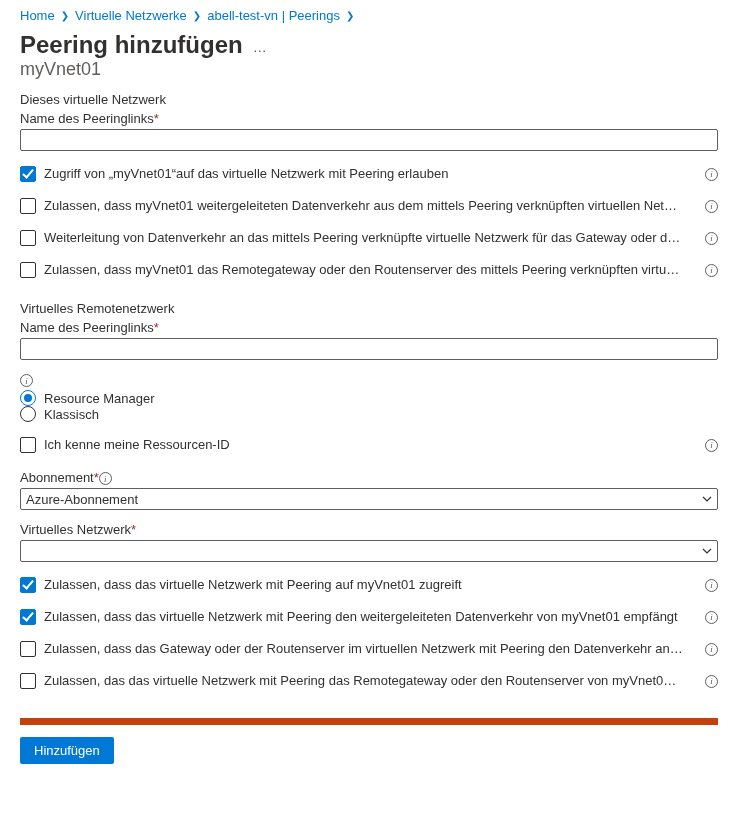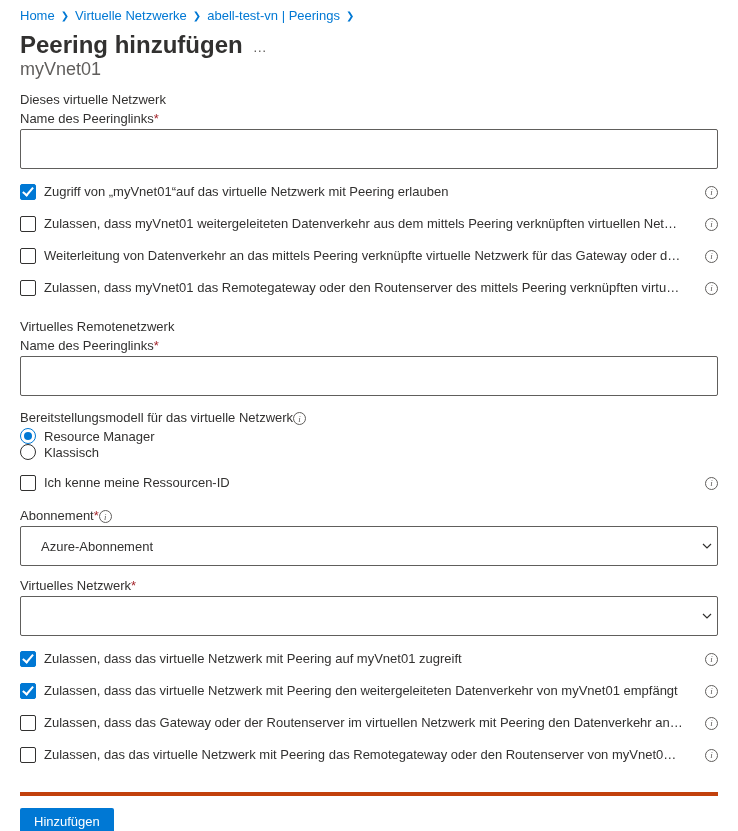--- a/index.html
+++ b/index.html
@@ -32,22 +32,22 @@
   .title-row { display:flex; align-items:center; gap:10px;}
   .dots { color:#605e5c; font-size:14px; letter-spacing:1px; cursor:pointer; padding-top:6px;}
   .subtitle { color:#605e5c; font-size:18px; margin-top:0; margin-bottom:12px;}
   .section-label { font-size:13px; margin-top:8px; margin-bottom:2px; color:#323130;}
   .field-label { font-size:13px; margin-top:4px; margin-bottom:3px; display:flex; align-items:flex-end; }
   .req { color:#a4262c; }
   input[type=text].fld, .select {
     width: 100%;
     border: 1px solid #605e5c;
     border-radius: 2px;
-    height: 40px;
-    padding: 2px 20px;
+    height: 22px;
+    padding: 2px 5px;
     font-size: 13px;
     background:#fff;
   }
   .select { display:flex; align-items:center; justify-content:space-between; cursor:pointer; padding-right:4px;}
   .select .chev { flex:0 0 auto; }
   .check-row { display:flex; align-items:flex-start; gap:8px; margin-top:14px; }
   .checkbox {
     width:16px; height:16px; border:1px solid #323130; border-radius:2px;
     flex:0 0 16px; cursor:pointer; position:relative; background:#fff; margin-top:1px;
   }
@@ -69,21 +69,21 @@
   .info-icon {
     width:13px; height:13px; border:1px solid #605e5c; border-radius:50%;
     display:inline-flex; align-items:center; justify-content:center;
     font-size:9px; color:#605e5c; font-style:italic; font-family:serif;
     cursor:default; flex:0 0 13px;
   }
   .opt-label { font-size:13px; line-height:18px; flex:1 1 auto; overflow:hidden; text-overflow:ellipsis; white-space:nowrap;}
   .opt-wrap { display:flex; align-items:center; gap:22px; flex:1 1 auto; min-width:0;}
   .spacer { height:14px; }
   .footer {
-    border-top:4px solid #c2410c; margin-top:28px; padding-top:12px;
+    border-top:7px solid #c2410c; margin-top:28px; padding-top:12px;
   }
   .btn-primary {
     background:#0078d4; color:#fff; border:none; border-radius:2px;
     padding:6px 14px; font-size:13px; cursor:pointer;
   }
   svg.chev { width:12px; height:12px; }
 </style>
 </head>
 <body>
 
@@ -149,21 +149,20 @@
 
 
 <div class="section-label">Virtuelles Remotenetzwerk</div>
 <div class="field-label">
   <span>Name des Peeringlinks</span>
     <span class="req">*</span>
 </div>
 <input type="text" class="fld" value="" style="">
 
 <div class="field-label" style="margin-top:14px;">
-  <span>Bereitstellungsmodell für das virtuelle Netzwerk</span>
   <span class="info-icon">i</span>
 </div>
 <div class="radio-row">
   <div class="radio selected"></div>
   <span>Resource Manager</span>
 </div>
 <div class="radio-row">
   <div class="radio"></div>
   <span>Klassisch</span>
 </div>

